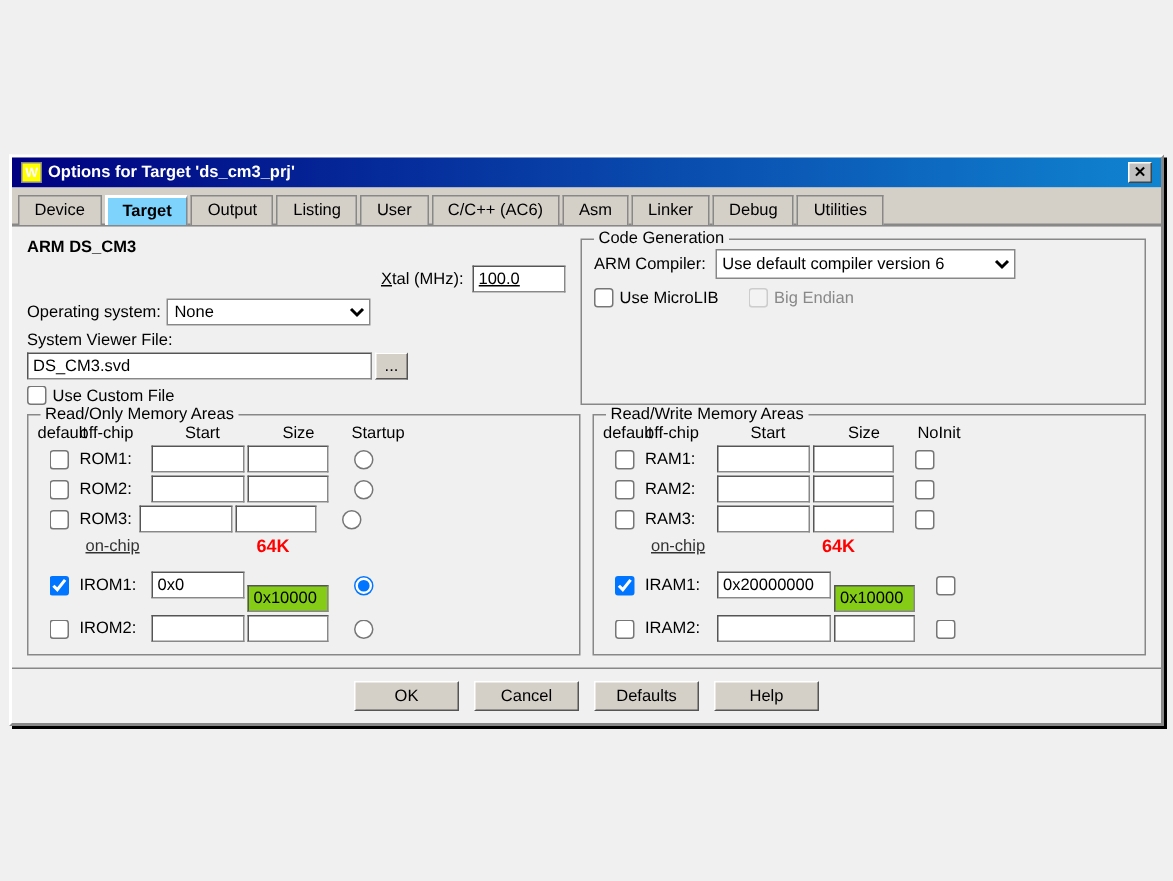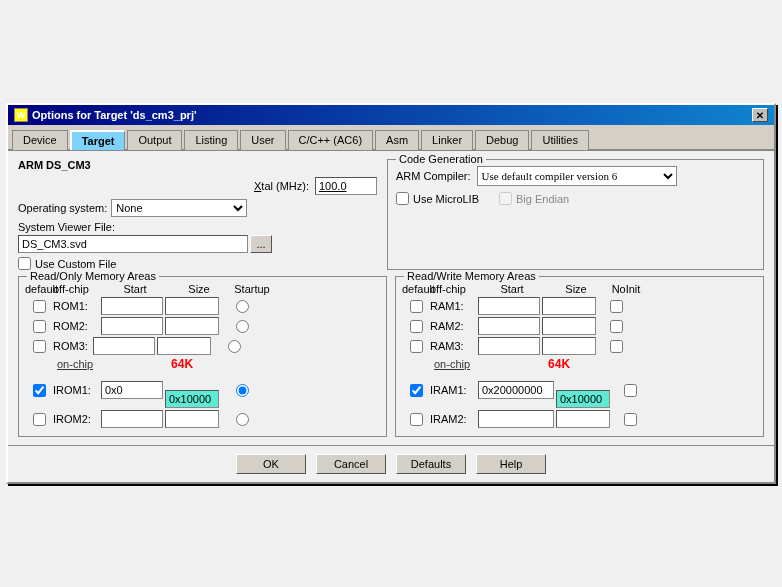--- a/index.html
+++ b/index.html
@@ -219,21 +219,21 @@
       border: 1px solid #888;
       border-top: 1px solid #555;
       border-left: 1px solid #555;
       background: white;
       font-size: 11px;
       font-family: inherit;
       padding: 1px 2px;
       height: 16px;
     }
     .mem-input.highlighted {
-      background: #5eead4;
+      background: #84cc16;
       margin-top: 18px;
     }
     .start-input { width: 62px; }
     .size-input { width: 54px; }
     .radio-col { width: 46px; display: flex; justify-content: center; }
     .check-col { width: 28px; display: flex; justify-content: center; }
     .noinit-col { width: 40px; display: flex; justify-content: center; }
     .on-chip-row {
       display: flex;
       align-items: center;
@@ -275,21 +275,21 @@
       display: flex;
       align-items: center;
       gap: 6px;
       margin-bottom: 6px;
     }
     .compiler-select {
       height: 20px;
       border: 1px solid #888;
       background: white;
       font-size: 11px;
-      font-family: Liberation Serif, serif;
+      font-family: Liberation Sans, sans-serif;
     }
     .microlib-row {
       display: flex;
       align-items: center;
       gap: 20px;
       margin-top: 4px;
     }
     .check-item {
       display: flex;
       align-items: center;

